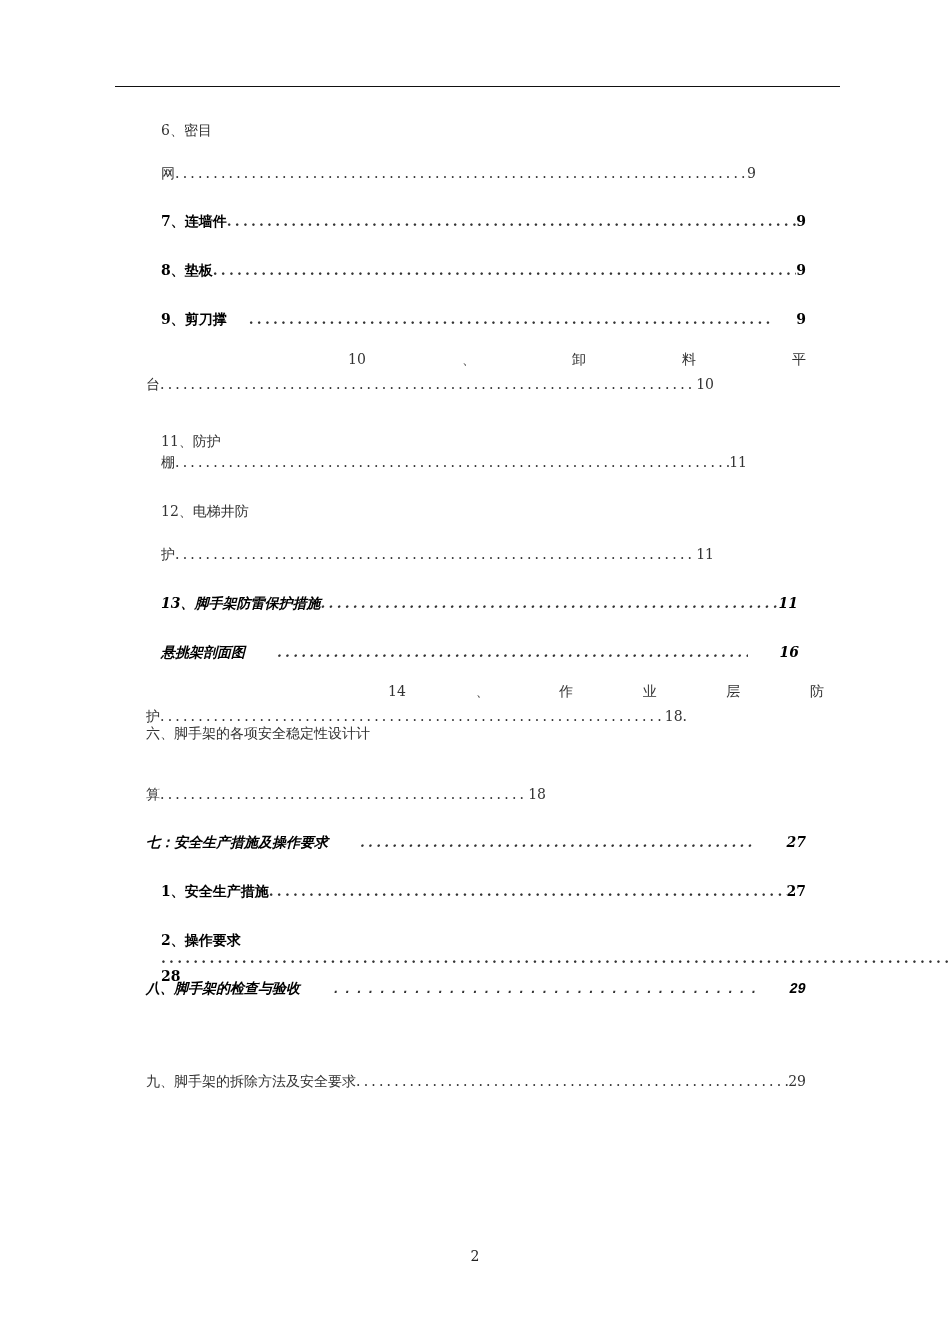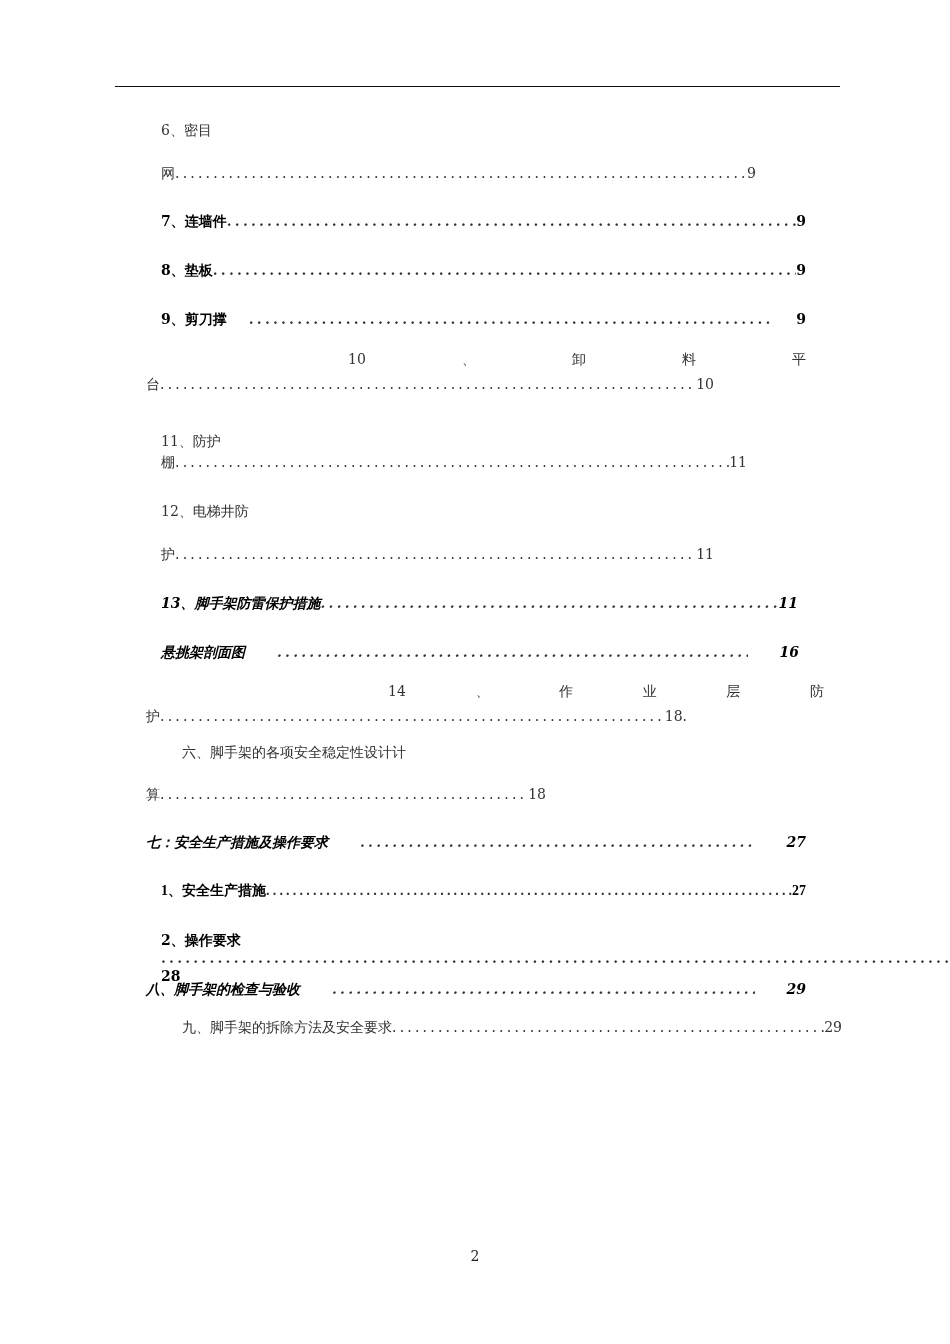--- a/index.html
+++ b/index.html
@@ -95,48 +95,48 @@
   <span>业</span>
   <span>层</span>
   <span>防</span>
 </div>
 <div class="toc light" style="left:146px; top:707px; width:541px;">
   <span class="label">护</span>
   <span class="leader"></span>
   <span class="page">18.</span>
 </div>
 
-<div class="line light" style="left:146px; top:743px;margin-left:36px;">六、脚手架的各项安全稳定性设计计</div>
+<div class="line light" style="left:146px; top:724px;">六、脚手架的各项安全稳定性设计计</div>
 <div class="toc light" style="left:146px; top:785px; width:400px;">
   <span class="label">算</span>
   <span class="leader"></span>
   <span class="page">18</span>
 </div>
 
 <div class="toc bold ital" style="left:146px; top:833px; width:660px;">
   <span class="label">七：安全生产措施及操作要求</span>
   <span class="leader"></span>
   <span class="page">27</span>
 </div>
-<div class="toc bold" style="left:161px; top:882px; width:645px;font-family:Liberation Serif, serif;">
+<div class="toc bold" style="left:161px; top:882px; width:645px;">
   <span class="label">1、安全生产措施</span>
   <span class="leader"></span>
   <span class="page">27</span>
 </div>
 <div class="toc bold" style="left:161px; top:931px; width:645px;flex-direction:column;">
   <span class="label">2、操作要求</span>
   <span class="leader"></span>
   <span class="page">28</span>
 </div>
 
-<div class="toc bold ital" style="left:146px; top:980px; width:660px;">
+<div class="toc bold ital" style="left:146px; top:980px; width:660px;font-family:Liberation Mono, monospace;">
   <span class="label">八、脚手架的检查与验收</span>
   <span class="leader"></span>
   <span class="page">29</span>
 </div>
 
-<div class="toc light" style="left:146px; top:1018px; width:660px;margin-left:36px;">
+<div class="toc light" style="left:146px; top:1072px; width:660px;">
   <span class="label">九、脚手架的拆除方法及安全要求</span>
   <span class="leader"></span>
   <span class="page">29</span>
 </div>
 
 <div class="pageno">2</div>
 
 </body></html>

